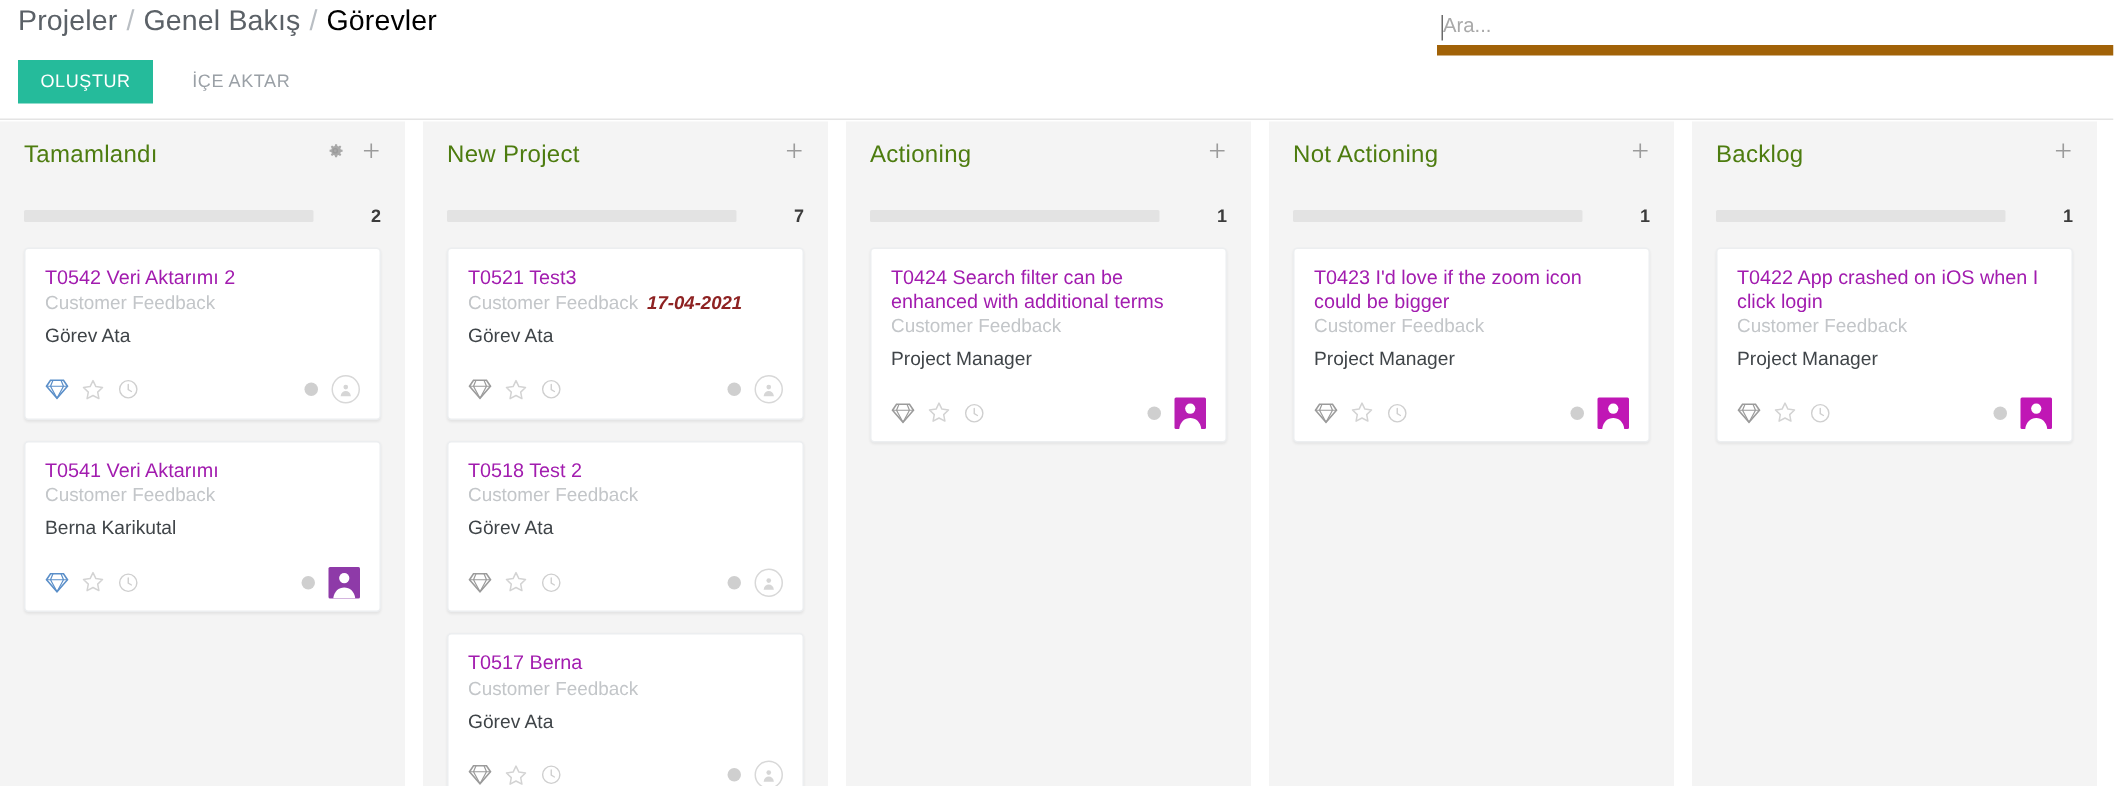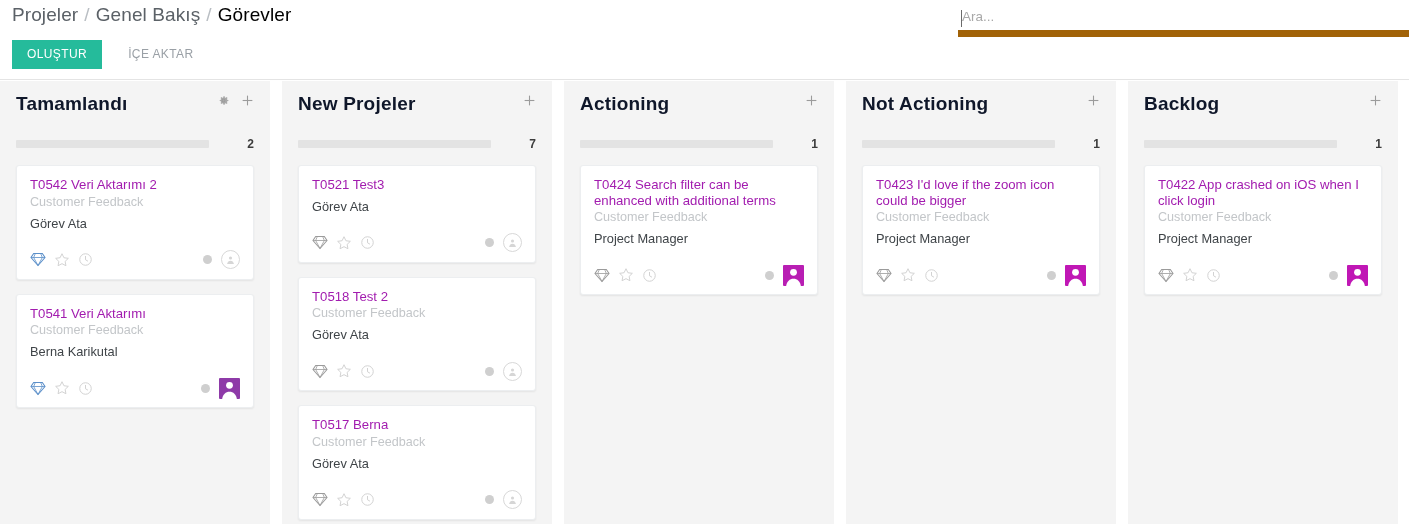--- a/index.html
+++ b/index.html
@@ -98,23 +98,23 @@
     overflow:hidden;
   }
   .col-gap { flex: 0 0 12px; background:#ffffff; height:443px; }
 
   .col-head {
     position:relative;
     padding-top:13px;
     height:50px;
   }
   .col-title {
-    font-size:19px;
-    color:#0f172a;
-    font-weight:700;
+    font-size:16px;
+    color:#4d7c0f;
+    font-weight:400;
     letter-spacing:.2px;
     line-height:20px;
   }
   .col-actions {
     position:absolute;
     right:0; top:13px;
     display:flex; align-items:center; gap:11px;
   }
   .icon-btn { cursor:pointer; display:block; line-height:0; }
   .col-meta {
@@ -290,35 +290,36 @@
                     <path d="M3.6 24c.6-5.4 4.2-8.4 8.4-8.4s7.8 3 8.4 8.4z" fill="#ffffff"></path>
                   </svg></span>
               </div>
             </div>
           </div>
         </div>
       </div>
       <div class="col-gap"></div>
       <div class="column">
         <div class="col-head">
-          <div class="col-title">New Projeler</div>
+          <div class="col-title">New Project</div>
           <div class="col-actions">
             <span class="icon-btn"><svg width="13" height="13" viewBox="0 0 24 24">
                 <path d="M11 3h2v18h-2z" fill="#9b9b9b"></path>
                 <path d="M3 11h18v2H3z" fill="#9b9b9b"></path>
               </svg></span>
           </div>
         </div>
         <div class="col-meta">
           <span class="progress" style="width:193px"></span>
           <span class="col-count">7</span>
         </div>
         <div class="cards">
           <div class="card">
             <div class="card-title">T0521 Test3</div>
+            <div class="card-sub">Customer Feedback<span class="card-date">17-04-2021</span></div>
             <div class="card-assignee">Görev Ata</div>
             <div class="card-foot">
               <div class="foot-left">
                 <span class="icon-btn"><svg width="16" height="15" viewBox="0 0 24 22">
                     <path d="M5.5 2h13l4 6-10.5 12L1.5 8z" fill="none" stroke="#9b9b9b" stroke-width="1.6"></path>
                     <path d="M1.5 8h21M8 2l-2.5 6L12 20M16 2l2.5 6L12 20" fill="none" stroke="#9b9b9b" stroke-width="1.2"></path>
                   </svg></span>
                 <span class="icon-btn"><svg width="16" height="16" viewBox="0 0 24 24">
                     <path d="M12 2.6l2.9 6 6.6.9-4.8 4.6 1.2 6.5-5.9-3.1-5.9 3.1 1.2-6.5L2.5 9.5l6.6-.9z" fill="none" stroke="#d3d3d3" stroke-width="1.5" stroke-linejoin="round"></path>
                   </svg></span>

